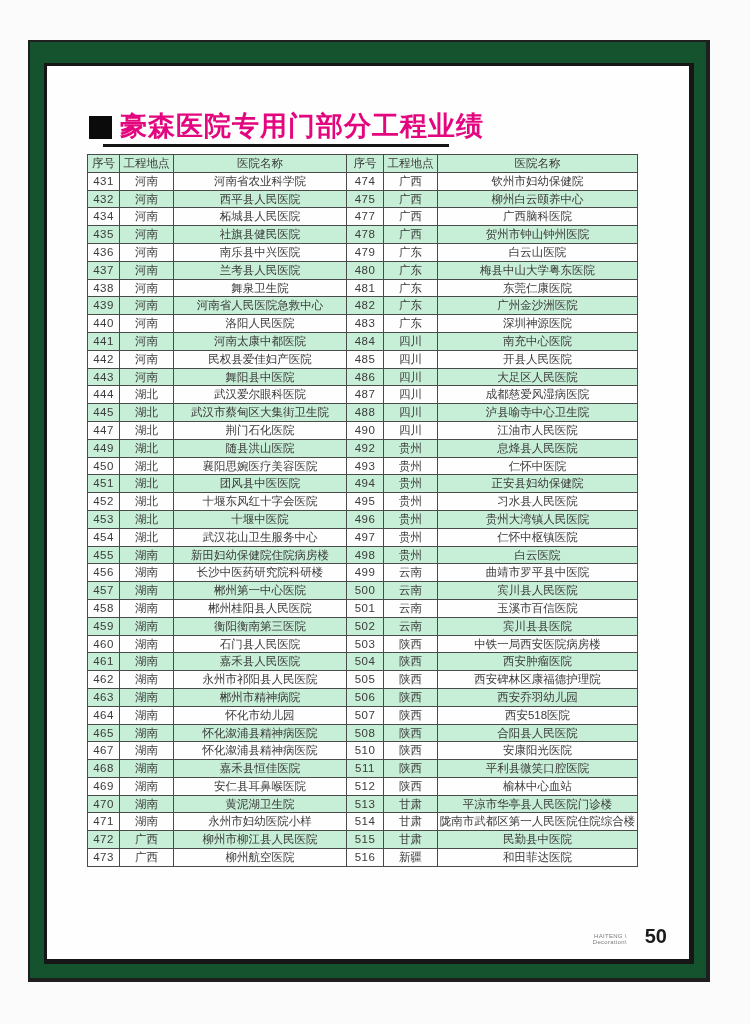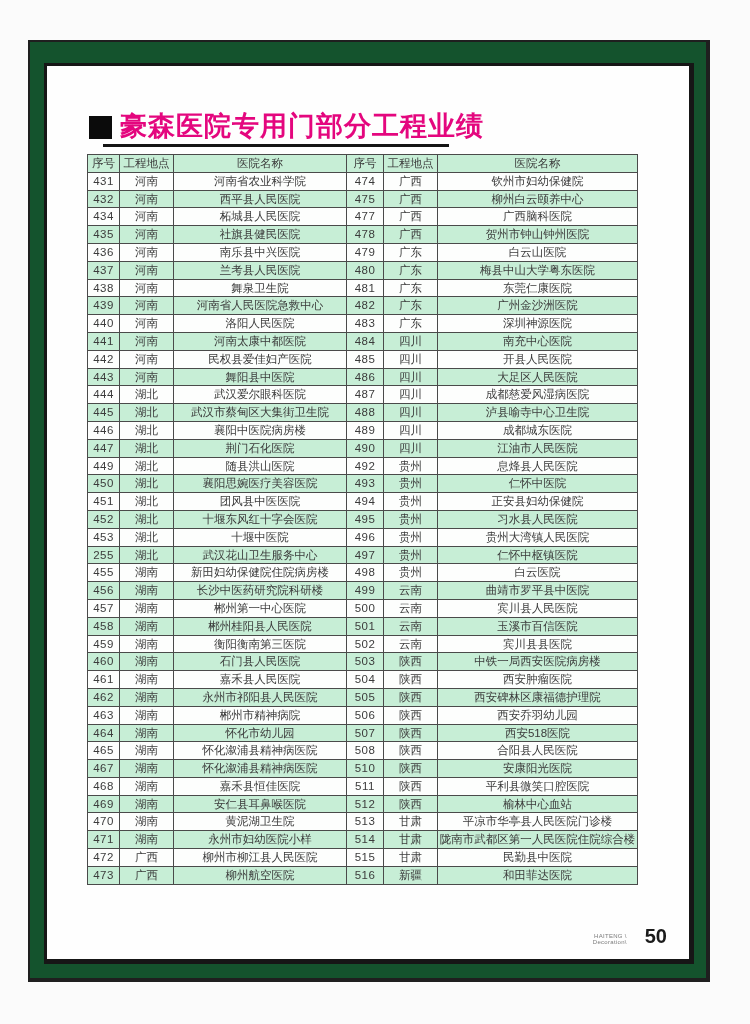--- a/index.html
+++ b/index.html
@@ -207,28 +207,20 @@
               </tr>
               <tr>
                 <td class="num">445</td>
                 <td>湖北</td>
                 <td>武汉市蔡甸区大集街卫生院</td>
                 <td class="num">488</td>
                 <td>四川</td>
                 <td>泸县喻寺中心卫生院</td>
               </tr>
               <tr>
-                <td class="num">446</td>
-                <td>湖北</td>
-                <td>襄阳中医院病房楼</td>
-                <td class="num">489</td>
-                <td>四川</td>
-                <td>成都城东医院</td>
-              </tr>
-              <tr>
                 <td class="num">447</td>
                 <td>湖北</td>
                 <td>荆门石化医院</td>
                 <td class="num">490</td>
                 <td>四川</td>
                 <td>江油市人民医院</td>
               </tr>
               <tr>
                 <td class="num">449</td>
                 <td>湖北</td>
@@ -263,21 +255,21 @@
               </tr>
               <tr>
                 <td class="num">453</td>
                 <td>湖北</td>
                 <td>十堰中医院</td>
                 <td class="num">496</td>
                 <td>贵州</td>
                 <td>贵州大湾镇人民医院</td>
               </tr>
               <tr>
-                <td class="num">255</td>
+                <td class="num">454</td>
                 <td>湖北</td>
                 <td>武汉花山卫生服务中心</td>
                 <td class="num">497</td>
                 <td>贵州</td>
                 <td>仁怀中枢镇医院</td>
               </tr>
               <tr>
                 <td class="num">455</td>
                 <td>湖南</td>
                 <td>新田妇幼保健院住院病房楼</td>

